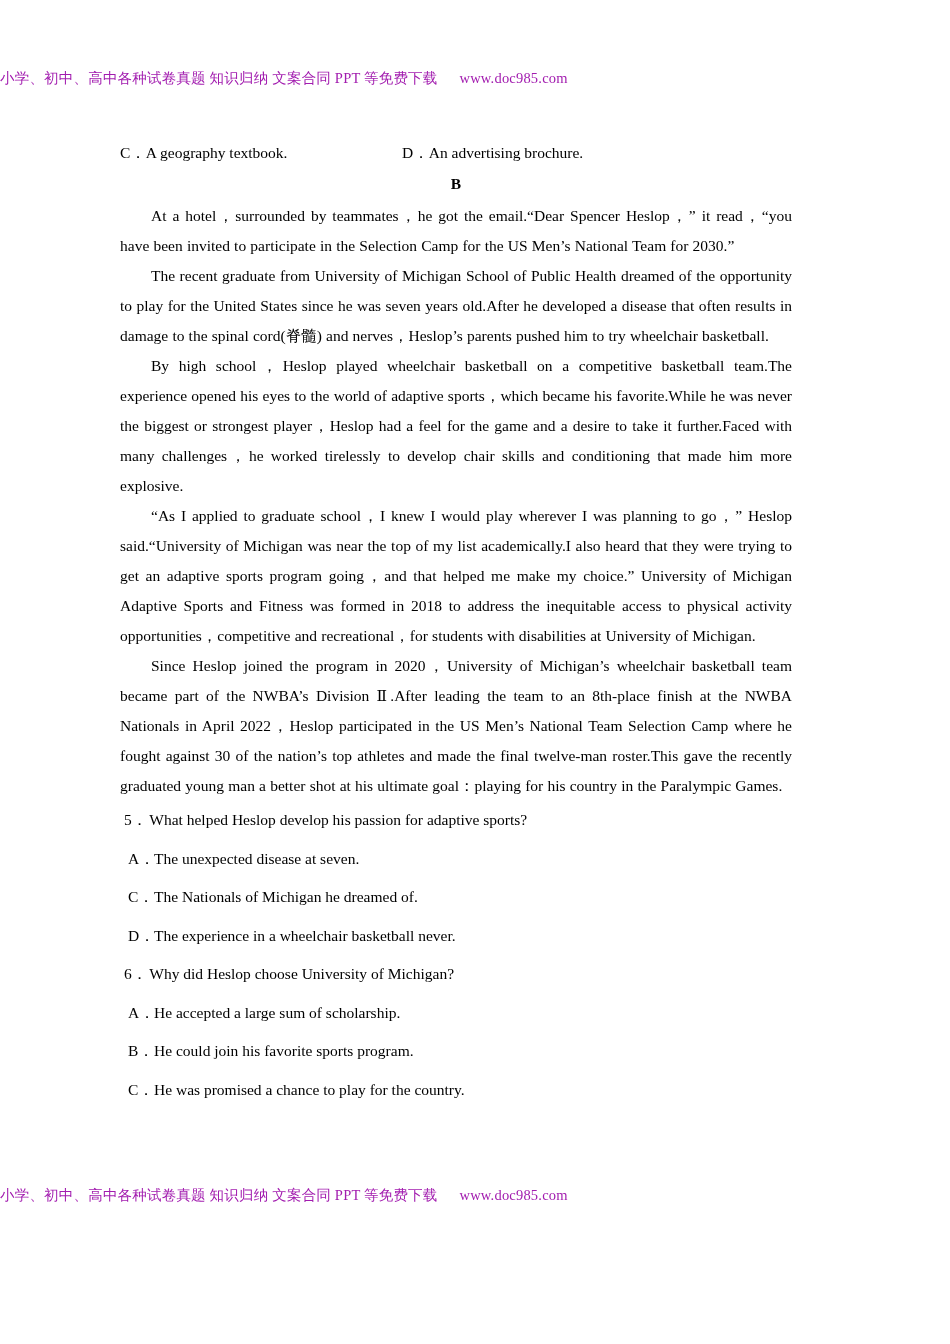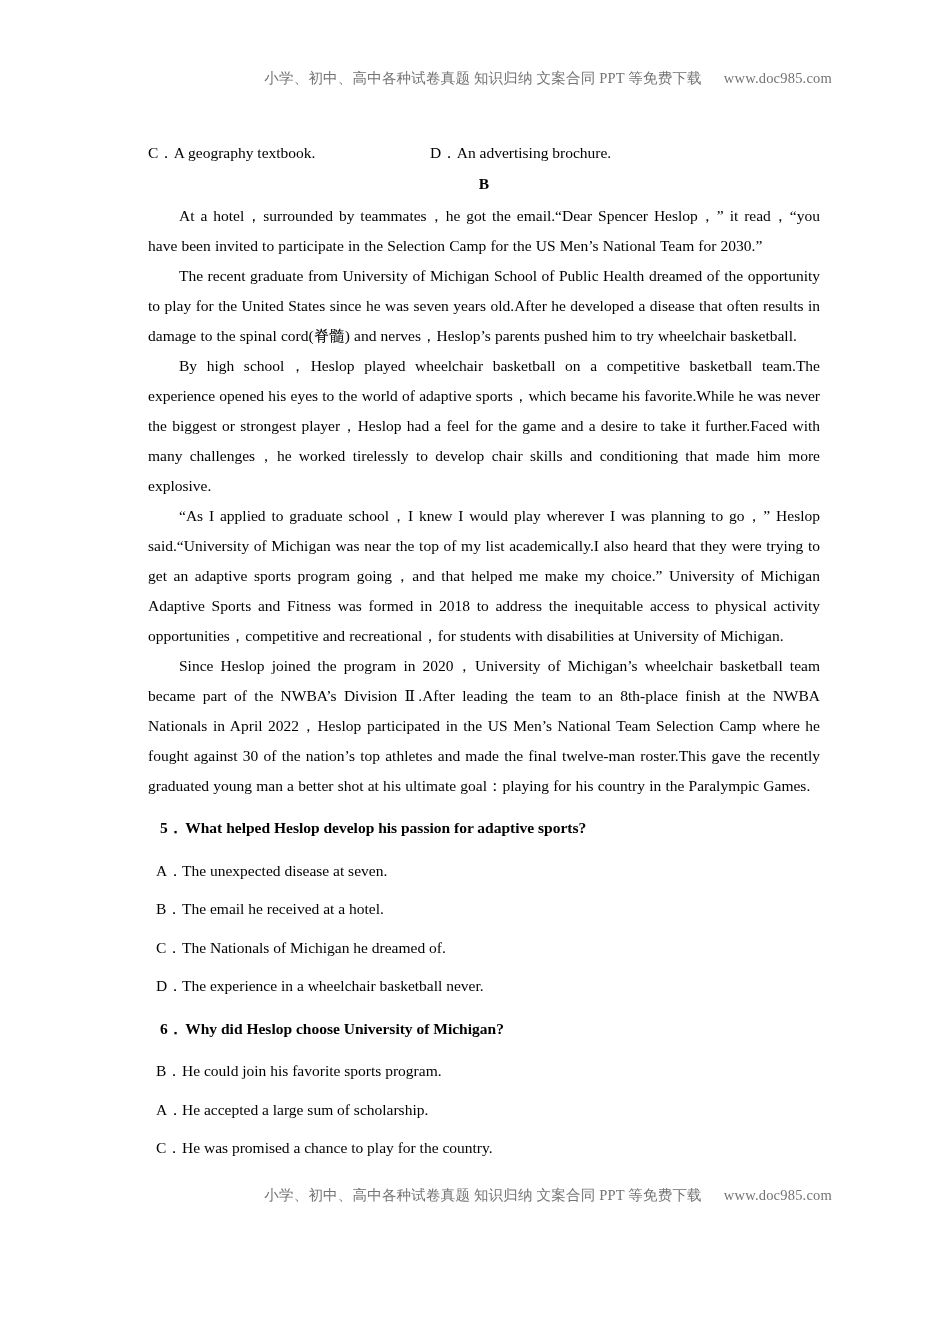--- a/index.html
+++ b/index.html
@@ -21,34 +21,34 @@
     width: 950px;
     height: 1344px;
     box-sizing: border-box;
   }
 
   
   .watermark {
     position: absolute;
     left: 0;
     width: 832px;
-    text-align: right;
-    color: #737373;
+    text-align: left;
+    color: #a21caf;
     font-size: 14.5px;
     letter-spacing: 0.2px;
     white-space: nowrap;
   }
   .watermark-top { top: 69px; }
   .watermark-bottom { top: 1186px; }
   .watermark .wm-site { margin-left: 22px; }
 
   
   .content {
     position: absolute;
-    left: 148px;
+    left: 120px;
     top: 140px;
     width: 672px;
   }
 
   
   .opt-row {
     display: block;
     position: relative;
     height: 26px;
     font-size: 15.5px;
@@ -72,24 +72,24 @@
     font-size: 15.5px;
     line-height: 30px;
     text-align: justify;
     text-justify: inter-word;
     text-indent: 2em;
     word-spacing: 0.02em;
   }
 
   
   .q-stem {
-    margin: 12px;
+    margin: 4px;
     font-size: 15.5px;
     line-height: 30.5px;
-    font-weight: bold;
+    font-weight: normal;
     text-align: left;
     white-space: nowrap;
   }
   .q-stem .q-num { margin-right: 2px; }
 
   .q-opt {
     margin: 8px;
     font-size: 15.5px;
     line-height: 30.5px;
     text-align: left;
@@ -119,27 +119,26 @@
     <div class="section-letter">B</div>
 
     <p class="para">At a hotel，surrounded by teammates，he got the email.“Dear Spencer Heslop，” it read，“you have been invited to participate in the Selection Camp for the US Men’s National Team for 2030.”</p>
     <p class="para">The recent graduate from University of Michigan School of Public Health dreamed of the opportunity to play for the United States since he was seven years old.After he developed a disease that often results in damage to the spinal cord(脊髓) and nerves，Heslop’s parents pushed him to try wheelchair basketball.</p>
     <p class="para">By high school，Heslop played wheelchair basketball on a competitive basketball team.The experience opened his eyes to the world of adaptive sports，which became his favorite.While he was never the biggest or strongest player，Heslop had a feel for the game and a desire to take it further.Faced with many challenges，he worked tirelessly to develop chair skills and conditioning that made him more explosive.</p>
     <p class="para">“As I applied to graduate school，I knew I would play wherever I was planning to go，” Heslop said.“University of Michigan was near the top of my list academically.I also heard that they were trying to get an adaptive sports program going，and that helped me make my choice.” University of Michigan Adaptive Sports and Fitness was formed in 2018 to address the inequitable access to physical activity opportunities，competitive and recreational，for students with disabilities at University of Michigan.</p>
     <p class="para">Since Heslop joined the program in 2020，University of Michigan’s wheelchair basketball team became part of the NWBA’s Division Ⅱ.After leading the team to an 8th-place finish at the NWBA Nationals in April 2022，Heslop participated in the US Men’s National Team Selection Camp where he fought against 30 of the nation’s top athletes and made the final twelve-man roster.This gave the recently graduated young man a better shot at his ultimate goal：playing for his country in the Paralympic Games.</p>
 
     <p class="q-stem"><span class="q-num">5．</span><span>What helped Heslop develop his passion for adaptive sports?</span></p>
     <p class="q-opt"><span class="q-letter">A．</span><span>The unexpected disease at seven.</span></p>
-    <p class="q-opt"><span class="q-letter">B．</span><span>The email he received at a hotel.</span></p>
     <p class="q-opt"><span class="q-letter">C．</span><span>The Nationals of Michigan he dreamed of.</span></p>
     <p class="q-opt"><span class="q-letter">D．</span><span>The experience in a wheelchair basketball never.</span></p>
 
     <p class="q-stem"><span class="q-num">6．</span><span>Why did Heslop choose University of Michigan?</span></p>
+    <p class="q-opt"><span class="q-letter">A．</span><span>He accepted a large sum of scholarship.</span></p>
     <p class="q-opt"><span class="q-letter">B．</span><span>He could join his favorite sports program.</span></p>
-    <p class="q-opt"><span class="q-letter">A．</span><span>He accepted a large sum of scholarship.</span></p>
     <p class="q-opt"><span class="q-letter">C．</span><span>He was promised a chance to play for the country.</span></p>
 
   </div>
 
   <div class="watermark watermark-bottom">
     <span>小学、初中、高中各种试卷真题 知识归纳 文案合同 PPT 等免费下载</span><span class="wm-site">www.doc985.com</span>
   </div>
 
 </div>
 

